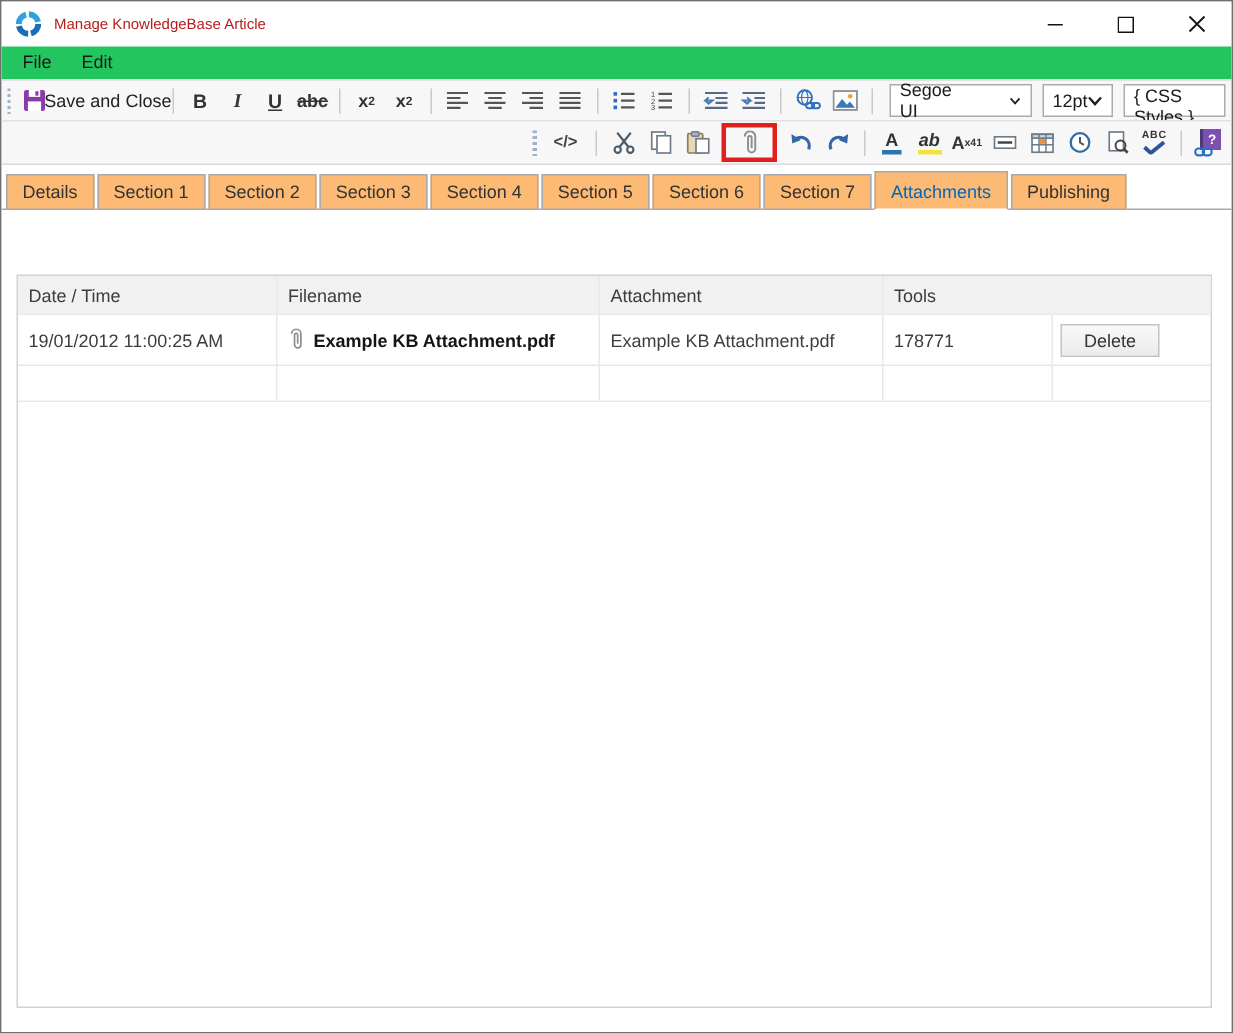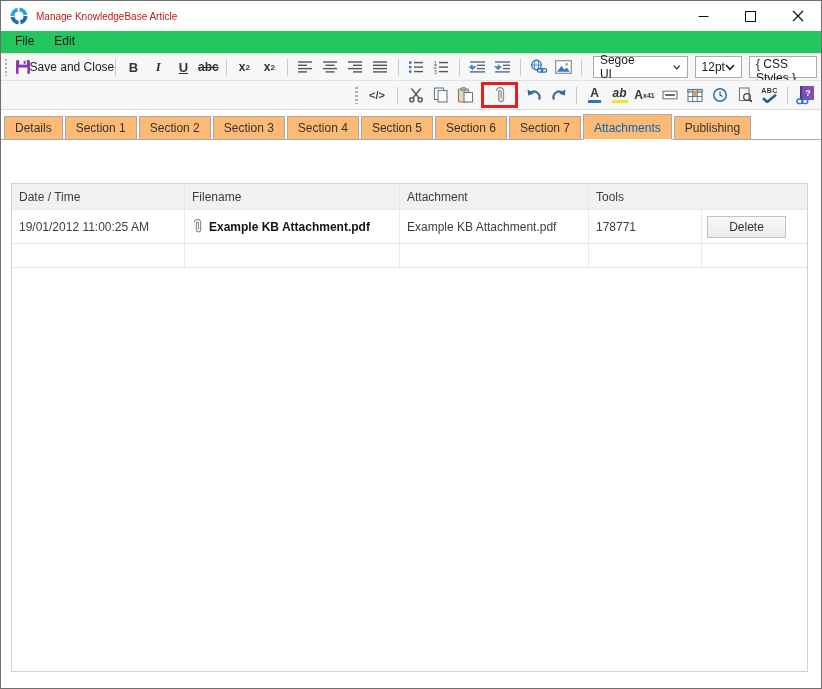--- a/index.html
+++ b/index.html
@@ -55,21 +55,21 @@
   .content{flex:1;position:relative;background:#fff;}
   .grid{position:absolute;left:10px;top:11px;right:13px;bottom:16px;border:1px solid #d2d2d2;display:flex;flex-direction:column;font-size:12px;background:#fff;margin-top:32px;}
   .grid-header{flex:0 0 25px;background:#f1f1f1;display:grid;grid-template-columns:172px 215px 189px 113px 1fr;align-items:stretch;color:#3c3c3c;}
   .gcell{padding-left:7px;display:flex;align-items:center;border-left:1px solid #e9e9e9;min-width:0;}
   .gcell:first-child{border-left:none;}
   .grid-row{flex:0 0 33px;display:grid;grid-template-columns:172px 215px 189px 113px 1fr;border-top:1px solid #e8e8e8;}
   .grid-row.empty{flex:0 0 23px;}
   .grid-filler{flex:1;border-top:1px solid #e8e8e8;}
   .att-link{display:flex;align-items:center;gap:6px;font-weight:bold;color:#141414;}
   .cell-dim{color:#3d3d3d;}
-  .delete-btn{margin-left:5px;width:79px;height:22px;background:linear-gradient(#f9f9f9,#ebebeb);border:1px solid #c2c2c2;font-size:12px;color:#333;display:flex;align-items:center;justify-content:center;font-family:"Liberation Sans",sans-serif;}
+  .delete-btn{margin-left:5px;width:66px;height:22px;background:linear-gradient(#f9f9f9,#ebebeb);border:1px solid #c2c2c2;font-size:12px;color:#333;display:flex;align-items:center;justify-content:center;font-family:"Liberation Sans",sans-serif;}
 </style>
 </head>
 <body>
 
 <div class="window">
 
   <div class="titlebar">
     <span class="app-icon">
       <svg width="18" height="18" viewBox="0 0 18 18">
         <path d="M2.5 9 A6.5 6.5 0 0 1 15.5 9" fill="none" stroke="#2ea3dc" stroke-width="4" stroke-dasharray="8.5 1.9"></path>

